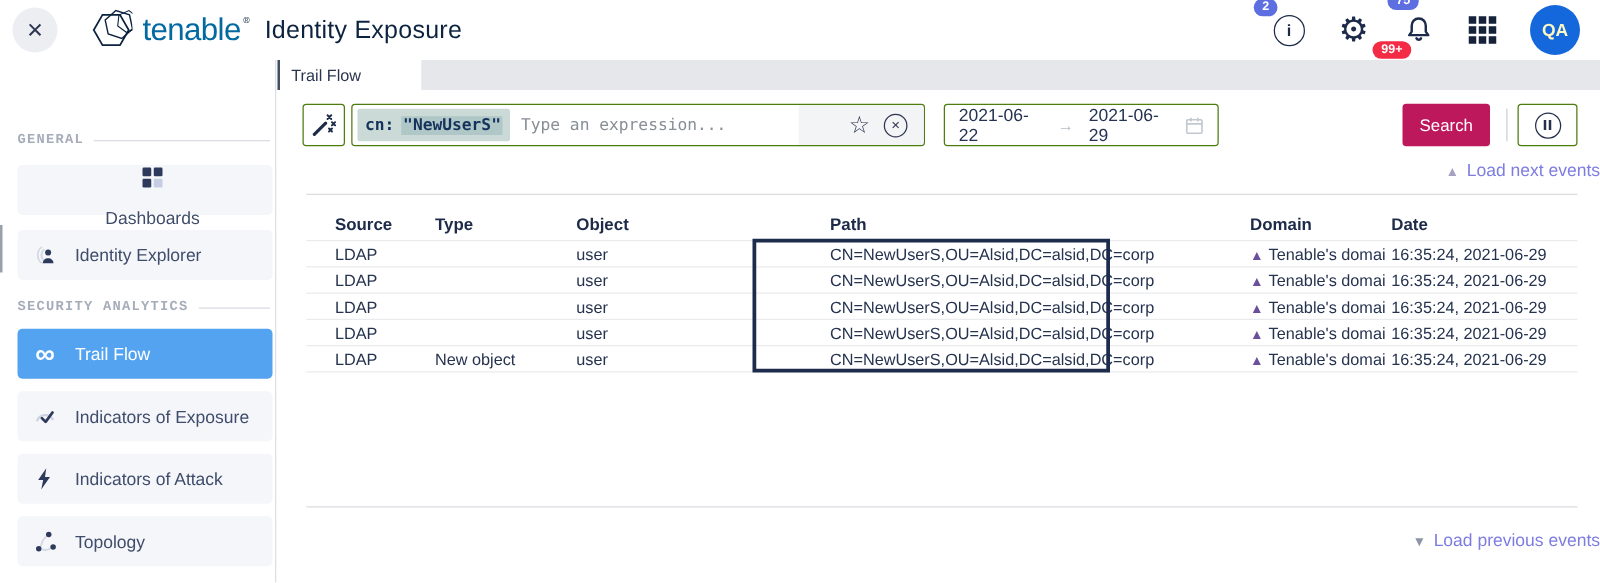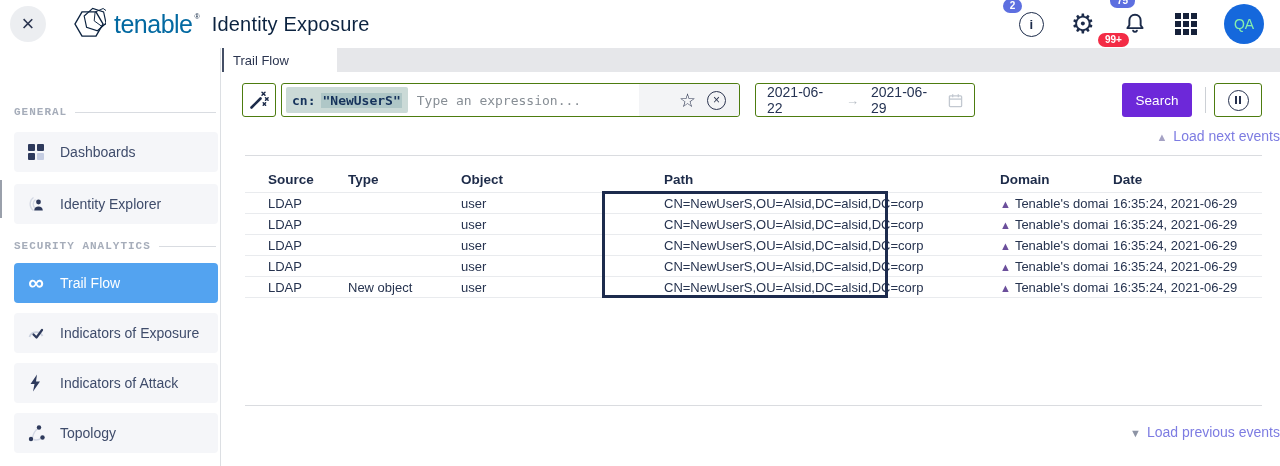--- a/index.html
+++ b/index.html
@@ -17,21 +17,21 @@
   .header-right { margin-left:auto; display:flex; align-items:center; gap:27px; padding-right:16px; }
   .badge { position:absolute; font-size:10px; font-weight:700; color:#fff; border-radius:8px; padding:1px 7px; line-height:12px; }
   .badge.blue { background:#5d6fe0; }
   .badge.red { background:#f32b45; }
   .iconwrap { position:relative; display:flex; align-items:center; justify-content:center; cursor:pointer; }
   .info-circle { width:25px; height:25px; border:1.8px solid #1c2b4a; border-radius:50%; display:flex; align-items:center; justify-content:center; font-size:13px; font-weight:600; color:#1c2b4a; }
   .gear-glyph { font-size:27px; color:#1c2b4a; line-height:27px; cursor:pointer; }
   .bell-wrap { position:relative; cursor:pointer; width:26px; height:28px; display:flex; align-items:center; justify-content:center; }
   .grid-icon { display:grid; grid-template-columns:repeat(3,6px); grid-auto-rows:6px; gap:2px; cursor:pointer; }
   .grid-icon span { background:#16213a; }
-  .avatar { width:40px; height:40px; border-radius:50%; background:#1568dc; color:#86efac; font-size:14px; font-weight:400; display:flex; align-items:center; justify-content:center; cursor:pointer; }
+  .avatar { width:40px; height:40px; border-radius:50%; background:#1568dc; color:#fef9c3; font-size:14px; font-weight:700; display:flex; align-items:center; justify-content:center; cursor:pointer; }
 
   
   .tabstrip { position:absolute; left:222px; top:48px; width:1058px; height:24px; background:#e6e7ea; }
   .tab { position:absolute; left:0; top:0; width:115px; height:24px; background:#fff; border-left:2px solid #444f66; display:flex; align-items:center; padding-left:9px; font-size:13px; color:#2b3550; cursor:pointer; }
 
   
   .sidebar { position:absolute; left:0; top:48px; width:221px; height:418px; background:#fff; border-right:1px solid #dcdfe3; }
   .side-indicator { position:absolute; left:0; top:132px; width:2px; height:38px; background:#9aa0ab; }
   .section-label { position:absolute; left:14px; right:4px; display:flex; align-items:center; gap:8px; font-size:11px; font-weight:700; letter-spacing:1px; color:#a6adba;font-family:Liberation Mono, monospace; }
   .section-label .rule { flex:1; height:1px; background:#d9dce1; }
@@ -54,21 +54,21 @@
   .chip .val { background:#afc7c7; margin-left:6px; padding:0 1px; }
   .expr-ph { font-family:"DejaVu Sans Mono", monospace; font-size:13px; color:#878e95; margin-left:9px; white-space:nowrap; }
   .expr-icons { position:absolute; right:0; top:0; height:32px; width:100px; background:#f3f4f6; border-radius:0 3px 3px 0; display:flex; align-items:center; justify-content:flex-end; gap:11px; padding-right:13px; }
   .star-glyph { font-size:19px; color:#2c3550; cursor:pointer; line-height:19px; }
   .clear-circle { width:19px; height:19px; border:1.6px solid #2c3550; border-radius:50%; display:flex; align-items:center; justify-content:center; font-size:12px; color:#2c3550; cursor:pointer; line-height:1; }
   .date-box { left:533px; top:11px; width:220px; height:34px; padding:0 11px; font-size:14px; color:#253353; }
   .date-box .arrow { color:#b7bdc5; font-size:13px; margin:0 12px; flex:1; text-align:center; }
   .date-box .cal { margin-left:10px; display:flex; }
   .domains-box { left:761px; top:11px; width:120px; height:34px; justify-content:center; gap:10px; font-size:14px; color:#253353; cursor:pointer; }
   .domains-box .chev { font-size:19px; line-height:14px; color:#2c3550; }
-  .search-btn { position:absolute; left:900px; top:11px; width:70px; height:34px; background:#6d28d9; color:#fff; border:none; border-radius:3px; font-size:13.5px; font-family:"Liberation Sans",sans-serif; cursor:pointer; }
+  .search-btn { position:absolute; left:900px; top:11px; width:70px; height:34px; background:#be185d; color:#fff; border:none; border-radius:3px; font-size:13.5px; font-family:"Liberation Sans",sans-serif; cursor:pointer; }
   .vdivider { position:absolute; left:983px; top:15px; width:1px; height:26px; background:#ccd0d5; }
   .pause-btn { left:992px; top:11px; width:48px; height:34px; justify-content:center; cursor:pointer; }
   .pause-circle { width:21px; height:21px; border:1.8px solid #25304e; border-radius:50%; display:flex; align-items:center; justify-content:center; gap:2.5px; }
   .pause-circle i { width:2.2px; height:8px; background:#25304e; }
 
   .load-link { position:absolute; left:0; width:100%; text-align:right; font-size:14px; color:#7d7ce2; cursor:pointer; }
   .load-link.next { top:56px; }
   .load-link.prev { top:352px; }
   .tri-up { color:#a5a2c4; font-size:11px; margin-right:6px; }
   .tri-down { color:#8d94a5; font-size:11px; margin-right:6px; }
@@ -147,21 +147,21 @@
   </div>
 
   <aside class="sidebar">
     <div class="side-indicator"></div>
 
     <div class="section-label" style="top:58px;">
       <span>GENERAL</span>
         <span class="rule"></span>
     </div>
 
-    <div class="side-item" style="top:84px;">
+    <div class="side-item" style="top:84px;flex-direction:column;">
       <span class="side-icon">
         <span class="dash-icon">
             <span></span>
             <span></span>
             <span></span>
             <span class="lite"></span>
           </span>
       </span>
       <span class="label">Dashboards</span>
     </div>

